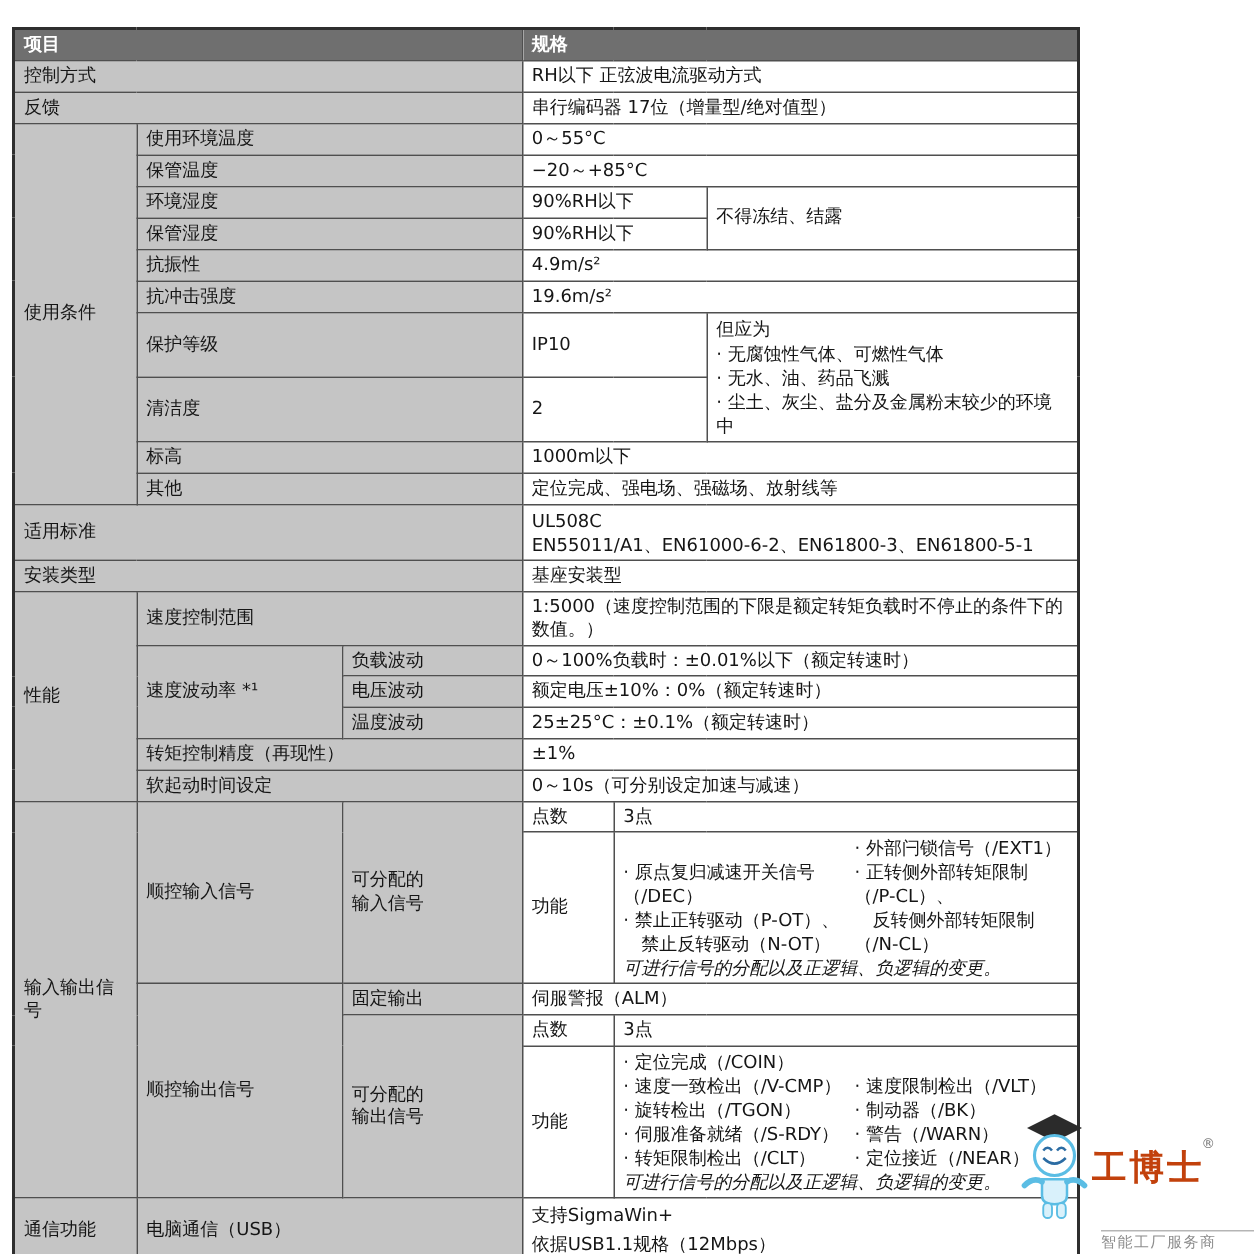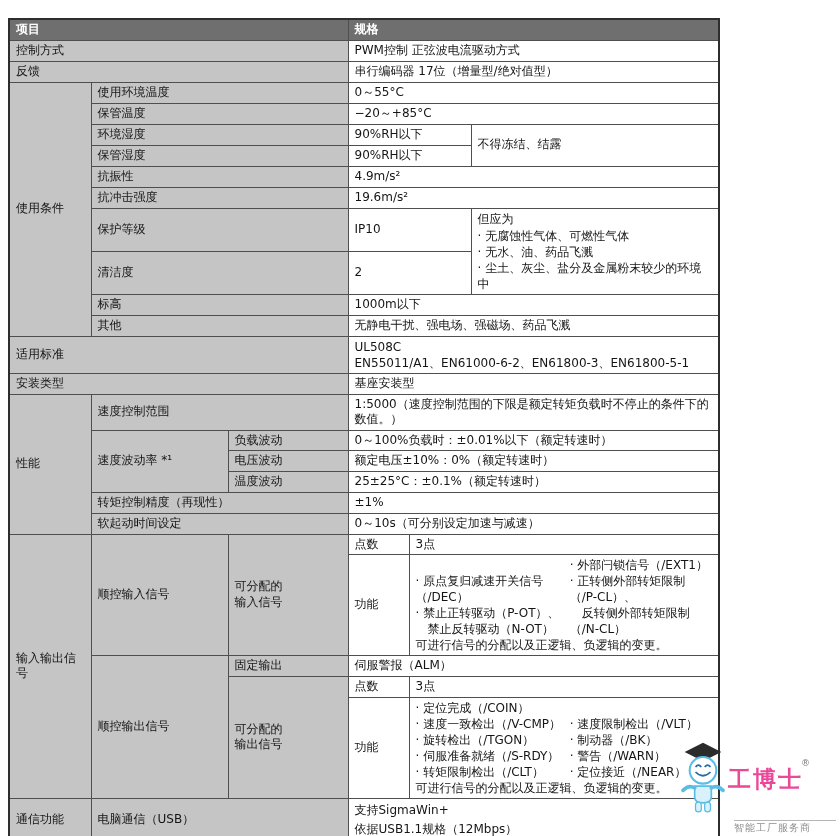--- a/index.html
+++ b/index.html
@@ -23,26 +23,26 @@
   tr.h32{height:32px;} tr.h36{height:36px;} tr.h19{height:19px;}
   tr.h18{height:18px;} tr.h40{height:40px;padding-left:21px;} tr.auto{height:auto;}
   .pre{white-space:pre-line;}
   .lines div{line-height:16px;}
   .lines-wide div{line-height:19px;}
   .sig-cols{display:flex;align-items:flex-end;}
   .sig-col{line-height:16px;}
   .sig-col.left{width:52%;}
   .sig-col.right{flex:1;}
   .sig-col div,.note-items div{line-height:16px;}
-  .sig-note{line-height:16px;}
+  .sig-note{line-height:16px;font-style:italic;}
 
   
   .watermark{position:absolute;right:4px;bottom:2px;width:158px;z-index:5;}
   .wm-top{display:flex;align-items:center;}
-  .wm-brand{font-size:23px;font-weight:bold;color:#ec4899;letter-spacing:2px;line-height:1;}
+  .wm-brand{font-size:23px;font-weight:bold;color:#c2410c;letter-spacing:2px;line-height:1;}
   .wm-reg{font-size:9px;color:#7a7a7a;vertical-align:top;position:relative;top:-10px;left:-2px;}
   .wm-tag{font-size:10px;color:#8d8d8d;border-top:1px solid #b5b5b5;margin-left:56px;
     padding-top:0;letter-spacing:1px;}
   .wm-url{font-size:13px;color:#9a9a9a;text-align:right;margin-top:2px;}
 </style>
 </head>
 <body>
 
 <div class="page">
 
@@ -58,21 +58,21 @@
     </colgroup>
 
     <tbody>
         <tr>
       <th colspan="3">项目</th>
       <th colspan="3">规格</th>
     </tr>
 
     <tr>
       <td class="lbl" colspan="3">控制方式</td>
-      <td class="val" colspan="3">PWM控制 正弦波电流驱动方式</td>
+      <td class="val" colspan="3">RH以下 正弦波电流驱动方式</td>
     </tr>
 
     <tr>
       <td class="lbl" colspan="3">反馈</td>
       <td class="val" colspan="3">串行编码器 17位（增量型/绝对值型）</td>
     </tr>
 
     <tr>
       <td class="lbl" rowspan="10">使用条件</td>
       <td class="lbl" colspan="2">使用环境温度</td>
@@ -114,21 +114,21 @@
     <tr class="h32">
       <td class="lbl" colspan="2">清洁度</td>
       <td class="val" colspan="2">2</td>
     </tr>
     <tr>
       <td class="lbl" colspan="2">标高</td>
       <td class="val" colspan="3">1000m以下</td>
     </tr>
     <tr>
       <td class="lbl" colspan="2">其他</td>
-      <td class="val" colspan="3">无静电干扰、强电场、强磁场、药品飞溅</td>
+      <td class="val" colspan="3">定位完成、强电场、强磁场、放射线等</td>
     </tr>
 
     <tr class="h36">
       <td class="lbl" colspan="3">适用标准</td>
       <td class="val lines" colspan="3">
             <div>UL508C</div>
             <div>EN55011/A1、EN61000-6-2、EN61800-3、EN61800-5-1</div>
           </td>
     </tr>
 

